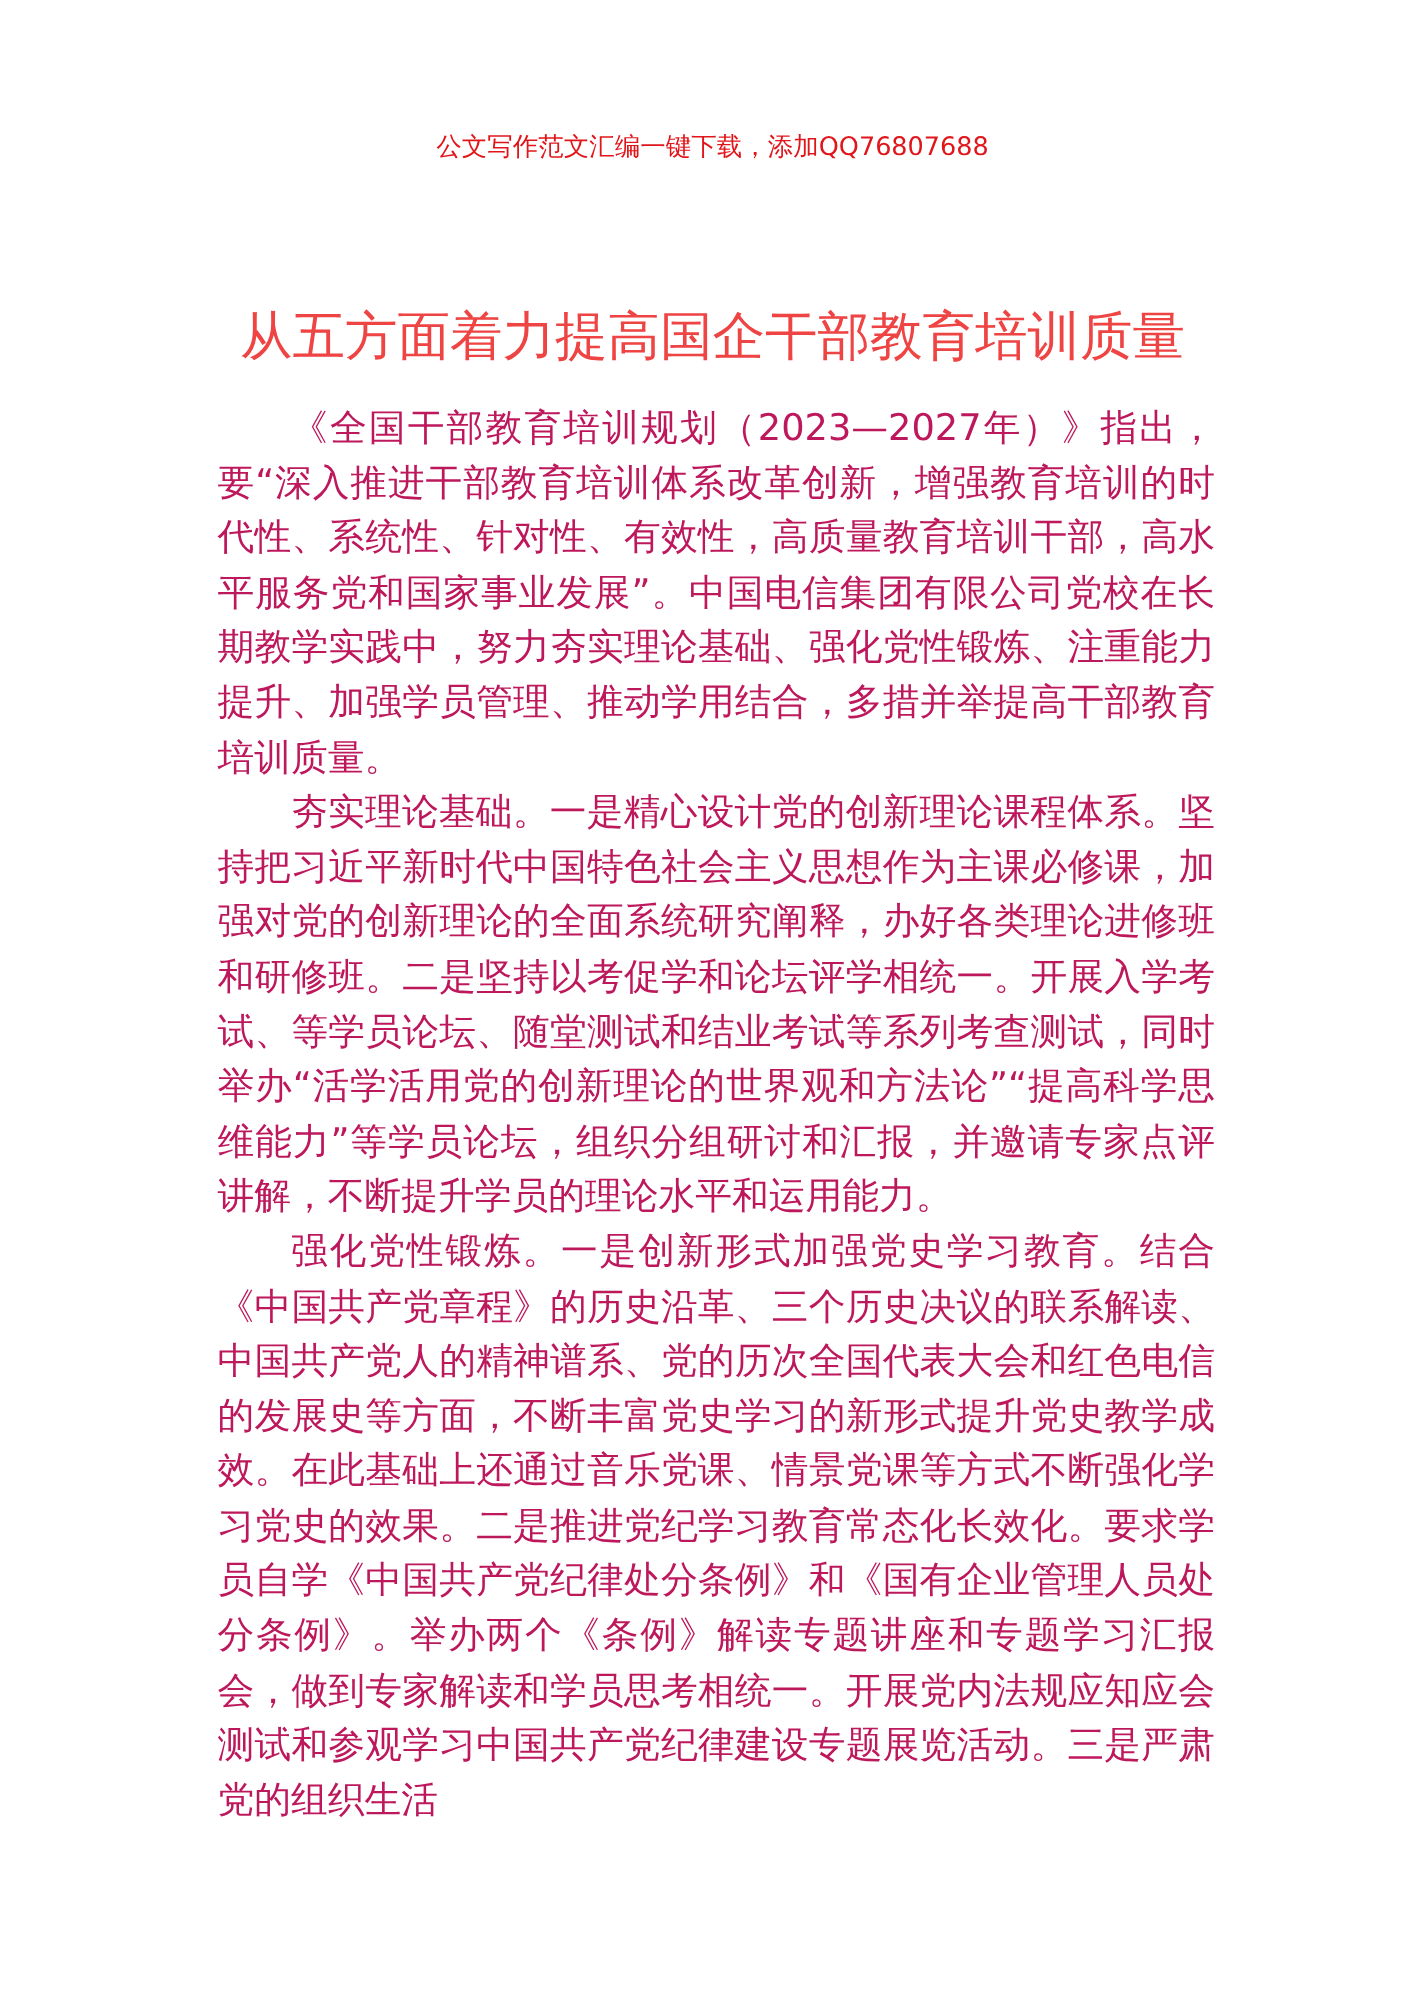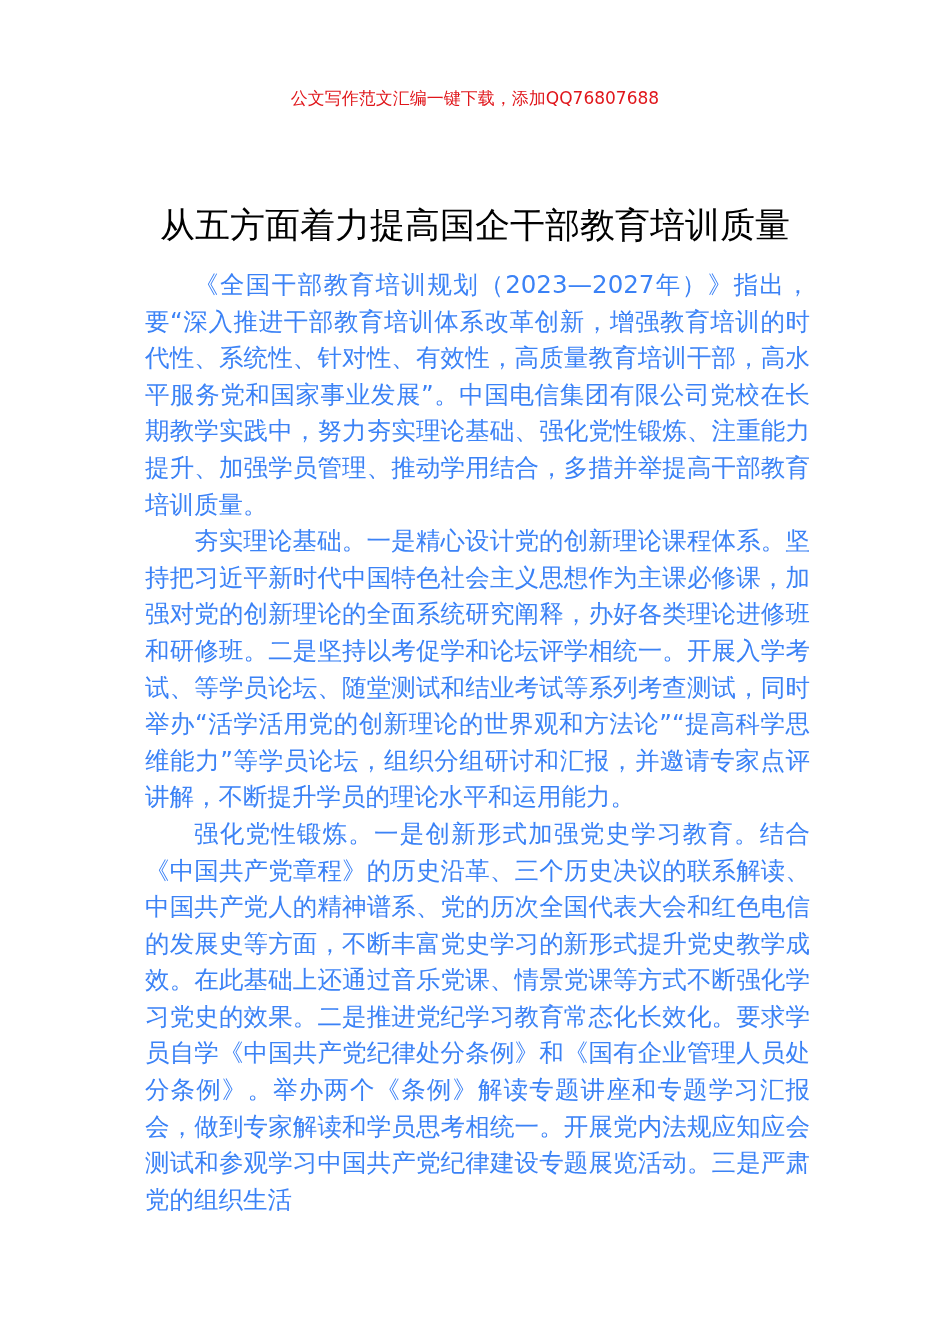--- a/index.html
+++ b/index.html
@@ -34,38 +34,38 @@
       letter-spacing: 0px;
     }
     .doc-title {
       position: absolute;
       top: 174px;
       left: 0;
       width: 950px;
       text-align: center;
       font-size: 35px;
       line-height: 56px;
-      color: #000000;
+      color: #ef4444;
       letter-spacing: 0px;
       font-weight: normal;
     }
     .body-text {
       position: absolute;
       top: 267px;
       left: 145px;
       width: 665px;
     }
     .para {
       margin: 0;
       font-size: 24.5px;
       line-height: 36.6px;
       text-align: justify;
       text-indent: 2em;
       letter-spacing: 0px;
-      color: #3b82f6;
+      color: #be185d;
       word-break: break-all;
     }
   </style>
 </head>
 <body>
 
 <div class="page">
   <div class="header-note">公文写作范文汇编一键下载，添加QQ76807688</div>
 
   <h1 class="doc-title">从五方面着力提高国企干部教育培训质量</h1>

